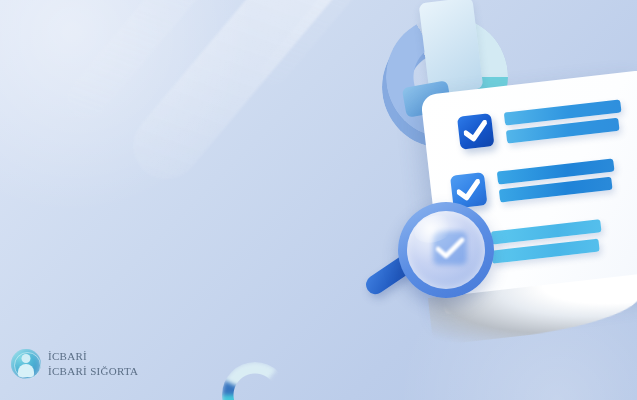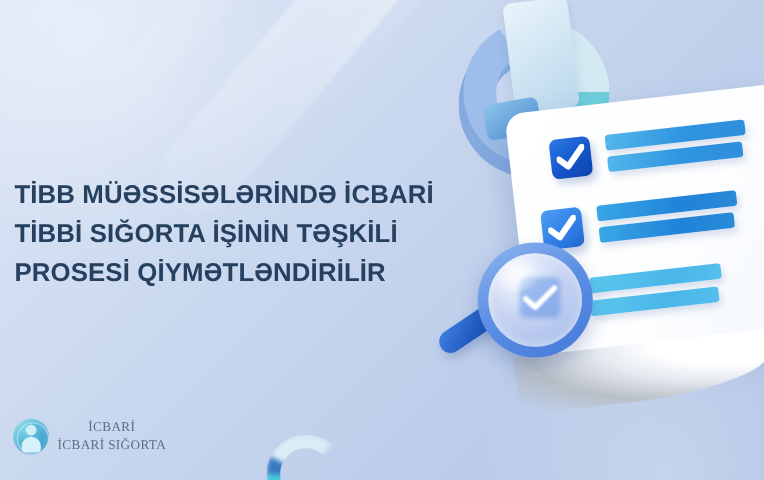--- a/index.html
+++ b/index.html
@@ -76,21 +76,20 @@
   .headline .hl-line { display: block; white-space: nowrap; }
 
   
   .logo-wrap {
     position: absolute;
     left: 11px;
     top: 349px;
     display: flex;
     align-items: center;
     gap: 7px;
-    text-align: center;
   }
   .logo-mark {
     position: relative;
     width: 30px; height: 30px;
     border-radius: 50%;
     background: radial-gradient(circle at 32% 28%, #7fd7e4 0%, #4fb6d6 40%, #2f7fc0 100%);
     box-shadow: inset 0 0 6px rgba(255,255,255,.55);
     flex: 0 0 auto;
   }
   .logo-mark .lm-head {
@@ -352,25 +351,20 @@
       <div class="lens-check"></div>
       <svg class="lens-tick" width="30" height="24" viewBox="0 0 30 24">
         <path d="M2 12 L10 19 L26 3" fill="none" stroke="#ffffff" stroke-width="4.6" stroke-linecap="round" stroke-linejoin="round"></path>
       </svg>
     </div>
     <div class="mag-gloss"></div>
 
     <div class="donut-small"></div>
   </div>
 
-  <div class="headline">
-    <span class="hl-line">TİBB MÜƏSSİSƏLƏRİNDƏ İCBARİ</span>
-    <span class="hl-line">TİBBİ SIĞORTA İŞİNİN TƏŞKİLİ</span>
-    <span class="hl-line">PROSESİ QİYMƏTLƏNDİRİLİR</span>
-  </div>
 
   <div class="logo-wrap">
     <div class="logo-mark">
       <div class="lm-ring"></div>
       <div class="lm-head"></div>
       <div class="lm-body"></div>
     </div>
     <div class="logo-text">
       <span>İCBARİ</span>
       <span>İCBARİ SIĞORTA</span>

